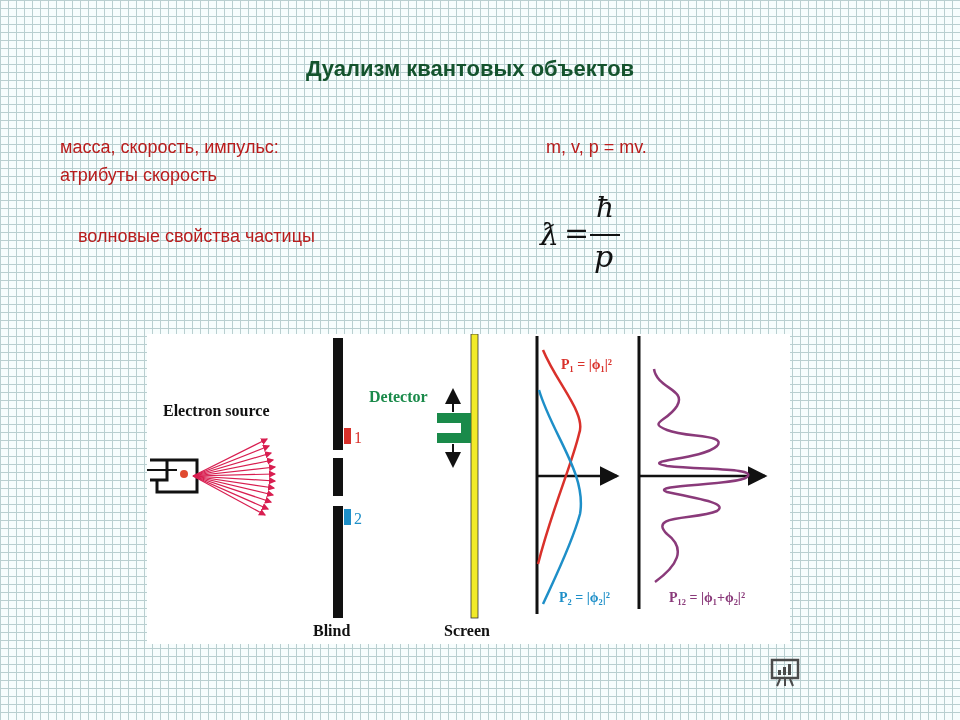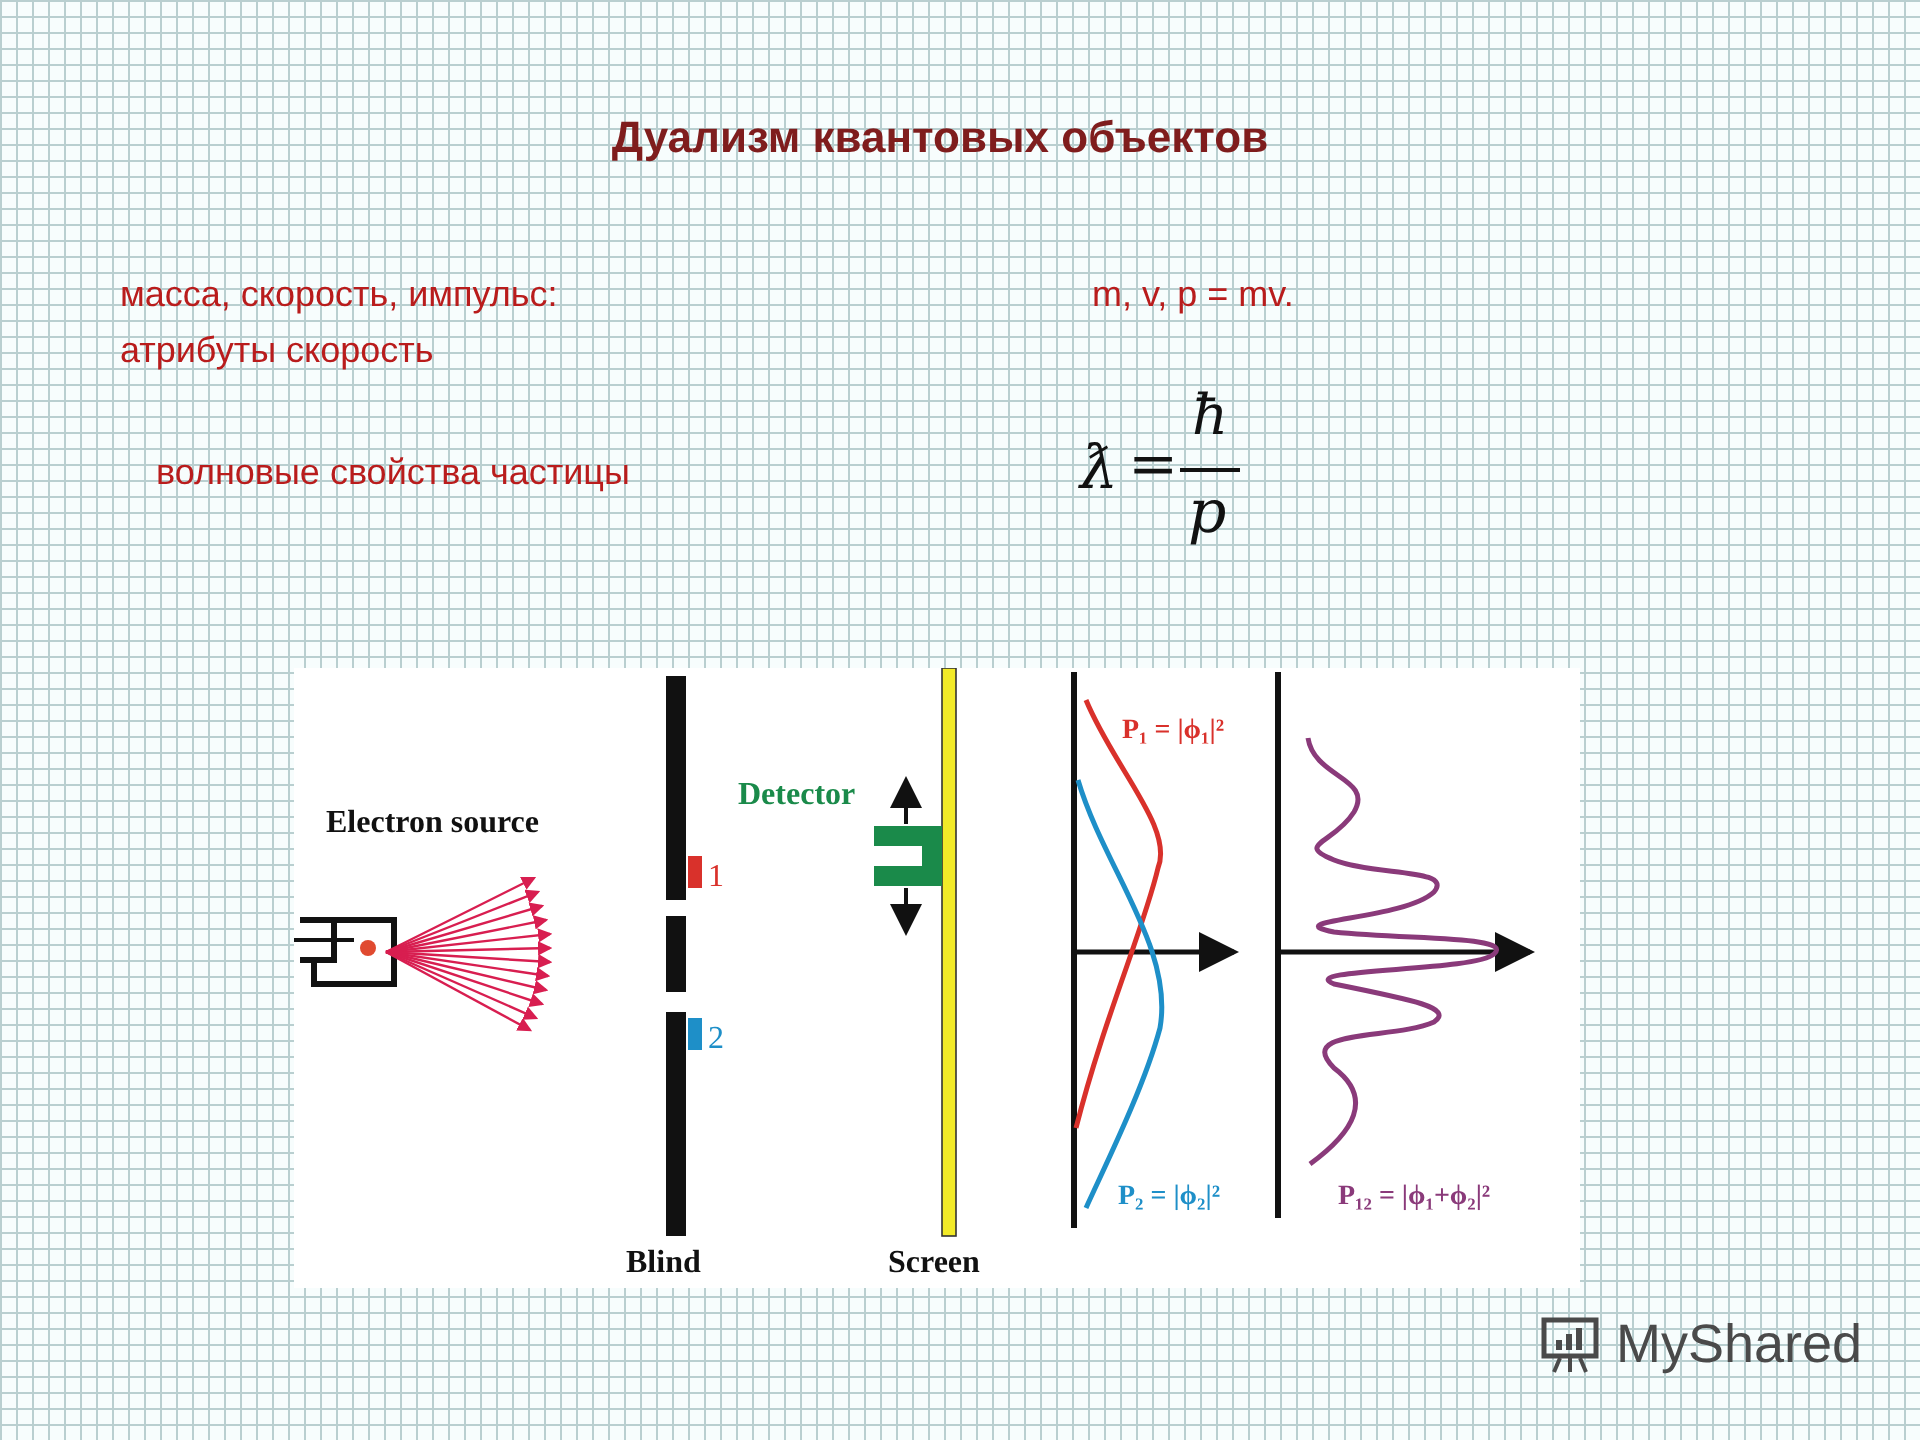--- a/index.html
+++ b/index.html
@@ -6,21 +6,21 @@
   body{
     width:960px;height:720px;position:relative;overflow:hidden;
     background-color:#f7fdfd;
     background-image:
       linear-gradient(#b9cfd0 1px, transparent 1px),
       linear-gradient(90deg, #b9cfd0 1px, transparent 1px);
     background-size:8px 8px;
     font-family:"Liberation Sans", sans-serif;
   }
   .title{position:absolute;left:0;width:940px;top:56px;text-align:center;
-    color:#7f1d1d;font-weight:bold;font-size:22px;}
+    color:#14532d;font-weight:bold;font-size:22px;}
   .txt{position:absolute;color:#b91c1c;font-size:18px;line-height:28px;}
   .formula{position:absolute;left:540px;top:195px;font-family:"DejaVu Serif",serif;font-style:italic;color:#111;}
   .figure{position:absolute;left:147px;top:334px;width:643px;height:310px;background:#fff;}
   .figure svg{position:absolute;left:0;top:0;}
   .logo{position:absolute;left:768px;top:656px;display:flex;align-items:center;gap:6px;color:#4a4a4a;}
   .logo span{font-size:27px;}
 </style>
 </head>
 <body>
 
@@ -101,14 +101,13 @@
 <div class="logo">
   <svg width="34" height="32" viewBox="0 0 34 32">
     <rect x="4" y="4" width="26" height="18" fill="none" stroke="#4a4a4a" stroke-width="2.5"></rect>
     <rect x="10" y="14" width="3" height="5" fill="#4a4a4a"></rect>
     <rect x="15" y="11" width="3" height="8" fill="#4a4a4a"></rect>
     <rect x="20" y="8" width="3" height="11" fill="#4a4a4a"></rect>
     <line x1="12" y1="23" x2="9" y2="30" stroke="#4a4a4a" stroke-width="2"></line>
     <line x1="17" y1="23" x2="17" y2="30" stroke="#4a4a4a" stroke-width="2"></line>
     <line x1="22" y1="23" x2="25" y2="30" stroke="#4a4a4a" stroke-width="2"></line>
   </svg>
-  <span>MyShared</span>
 </div>
 
 </body></html>

